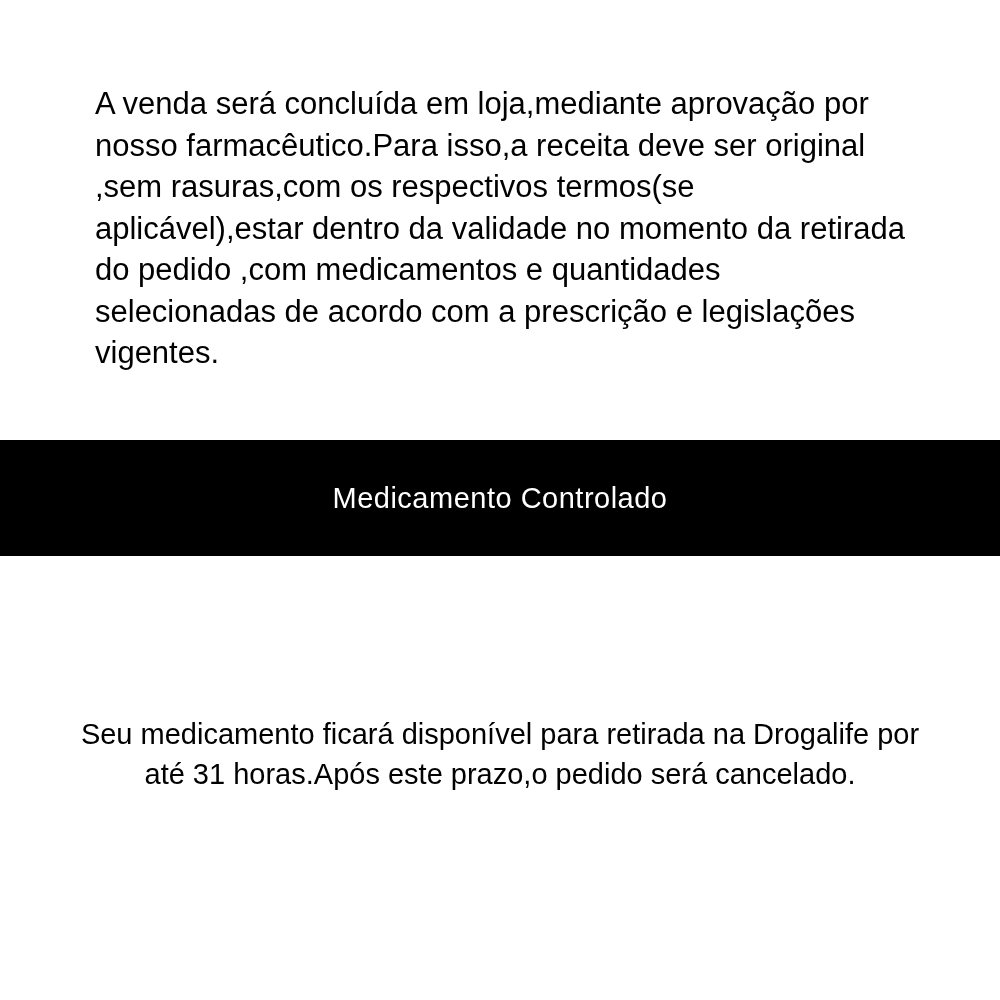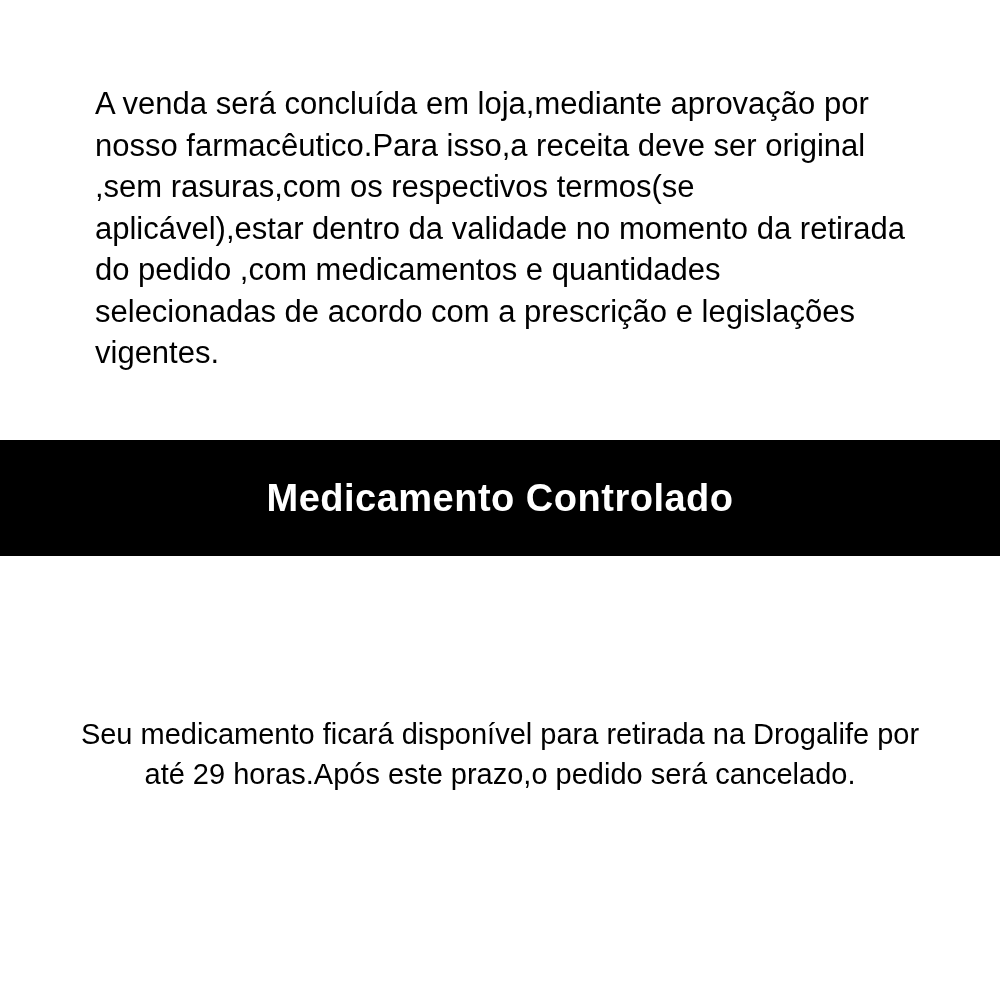--- a/index.html
+++ b/index.html
@@ -40,24 +40,24 @@
     top: 440px;
     width: 1000px;
     height: 116px;
     background: #000000;
     display: flex;
     align-items: center;
     justify-content: center;
   }
   .banner-text {
     color: #ffffff;
-    font-size: 38px;
+    font-size: 29px;
     line-height: 48px;
     text-align: center;
-    font-weight: 700;
+    font-weight: 400;
     letter-spacing: 0.5px;
   }
 
   .bottom-block {
     position: absolute;
     left: 0;
     top: 685px;
     width: 1000px;
     padding: 0 60px;
     box-sizing: border-box;
@@ -77,16 +77,16 @@
 
   <div class="top-block">
     <p class="top-text">A venda será concluída em loja,mediante aprovação por nosso farmacêutico.Para isso,a receita deve ser original ,sem rasuras,com os respectivos termos(se aplicável),estar dentro da validade no momento da retirada do pedido ,com medicamentos e quantidades selecionadas de acordo com a prescrição e legislações vigentes.</p>
   </div>
 
   <div class="banner">
     <span class="banner-text">Medicamento Controlado</span>
   </div>
 
   <div class="bottom-block">
-    <p class="bottom-text">Seu medicamento ficará disponível para retirada na Drogalife por até 29 horas.Após este prazo,o pedido será cancelado.</p>
+    <p class="bottom-text">Seu medicamento ficará disponível para retirada na Drogalife por até 31 horas.Após este prazo,o pedido será cancelado.</p>
   </div>
 
 </div>
 
 </body></html>

